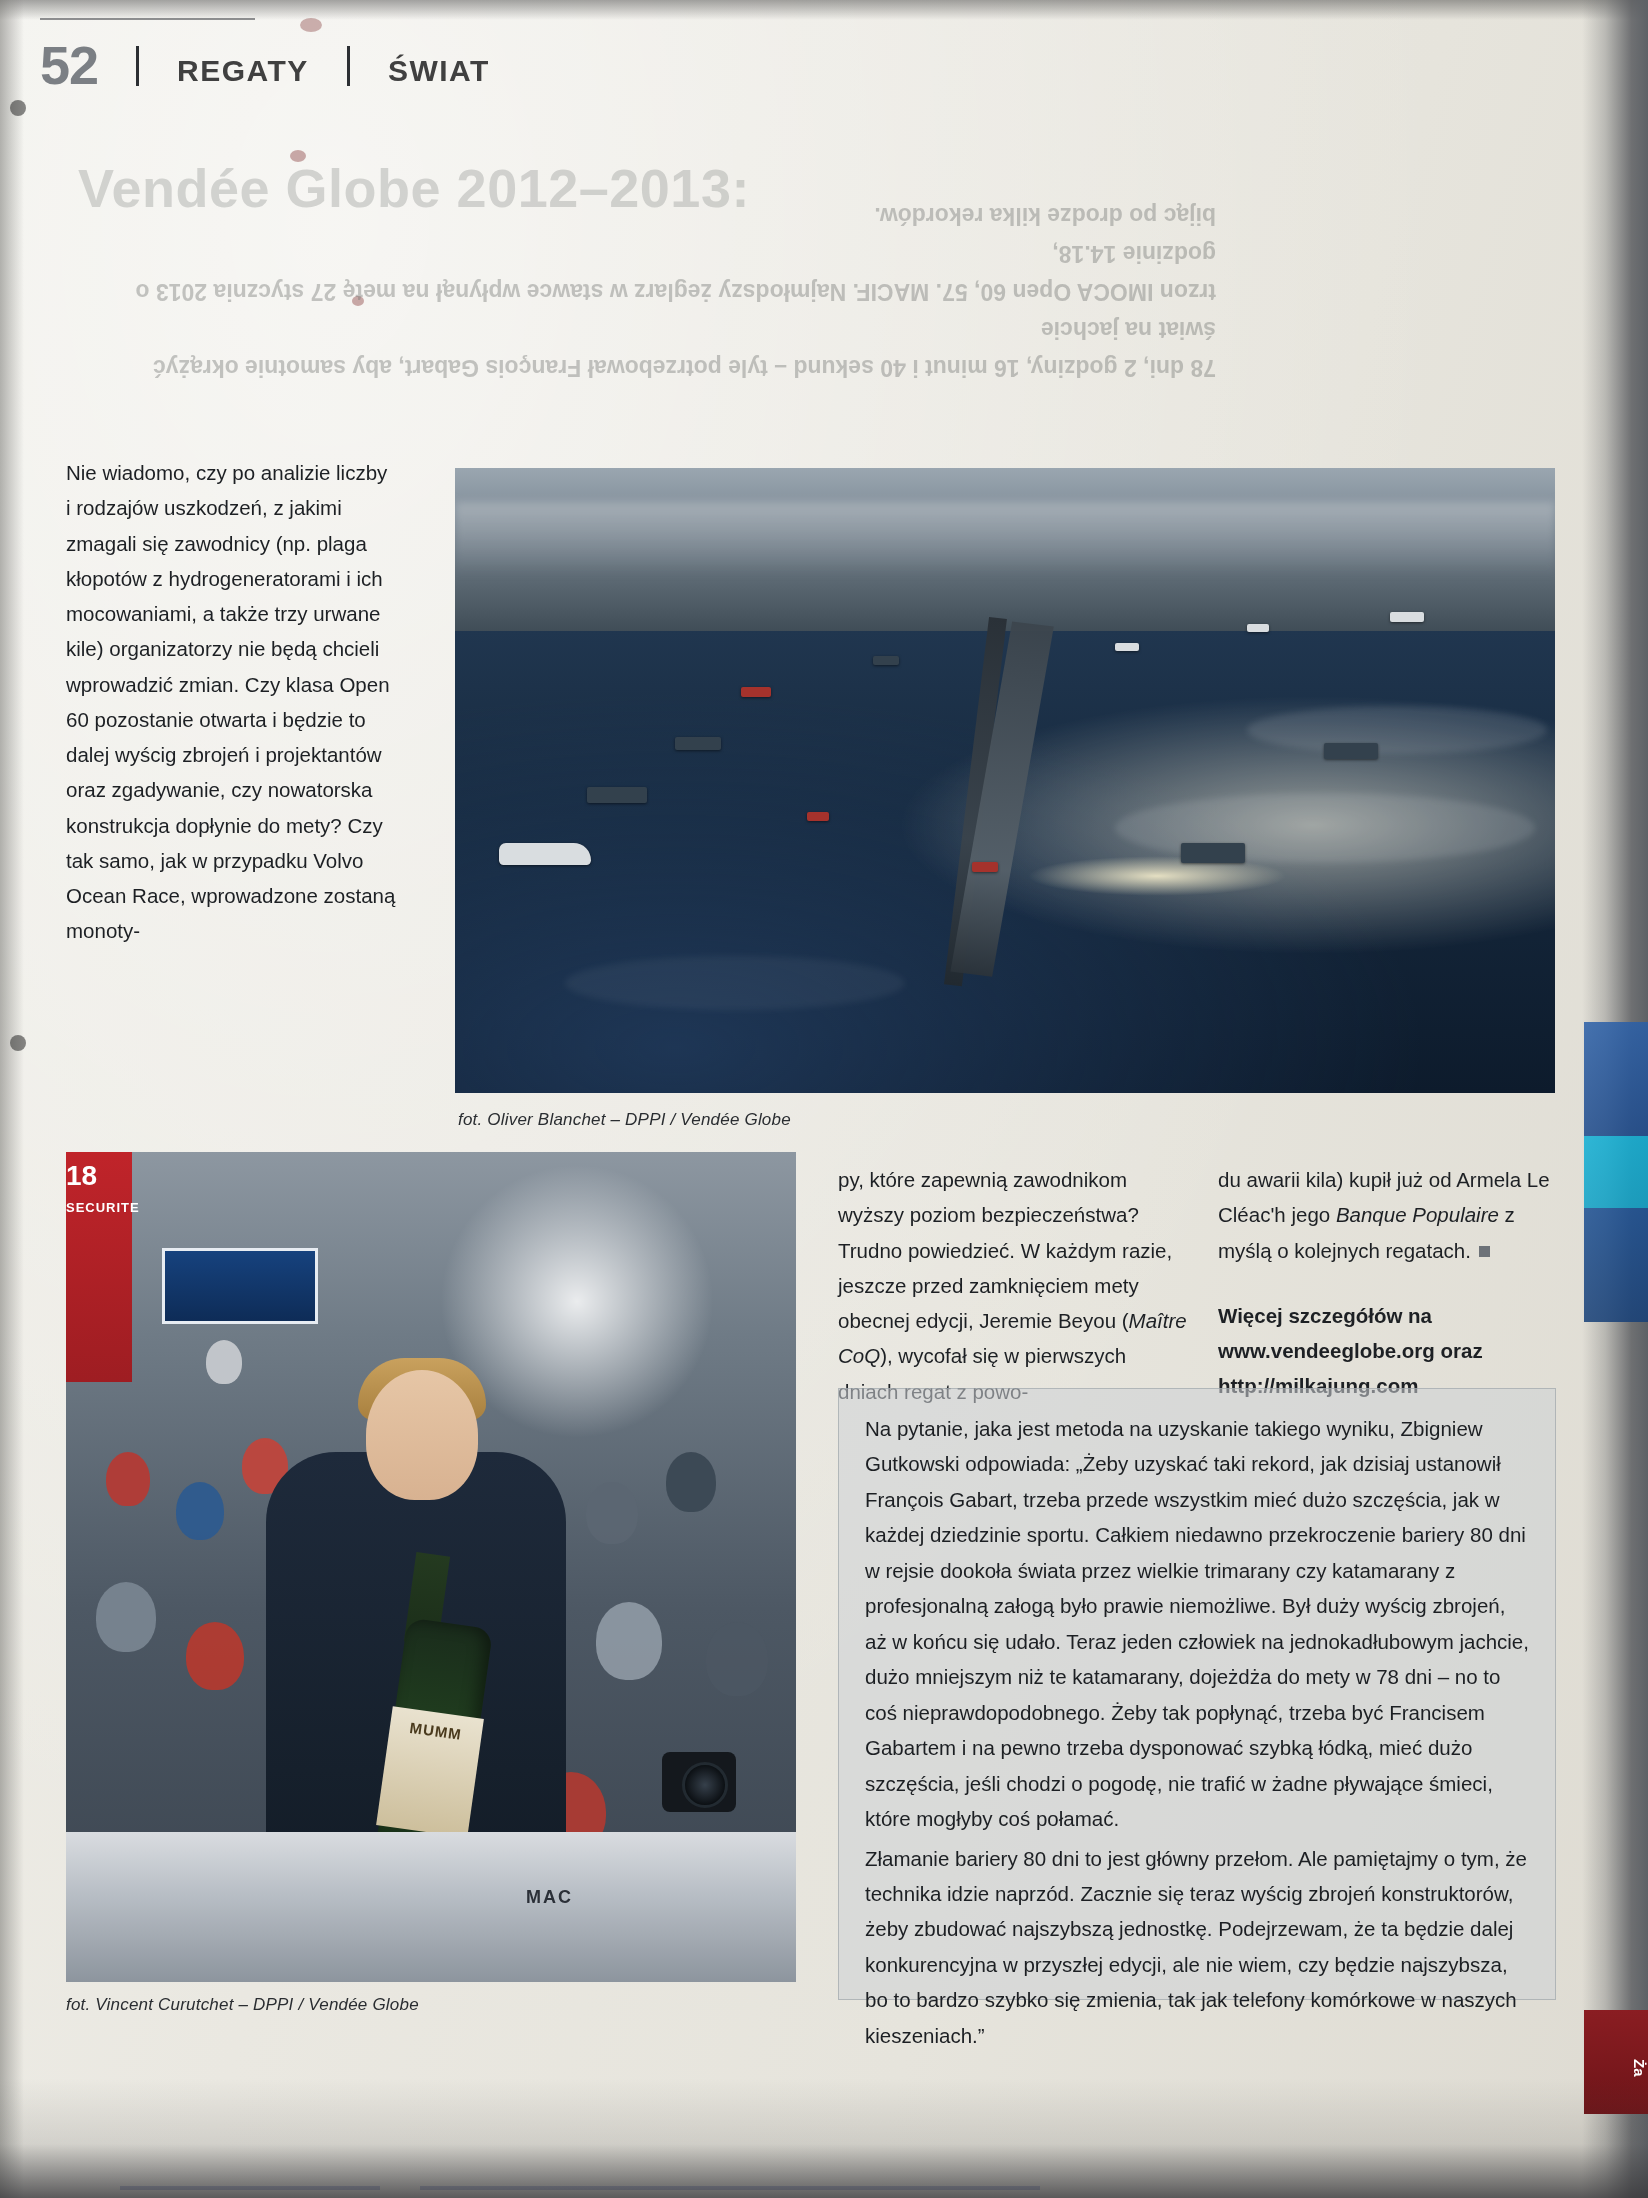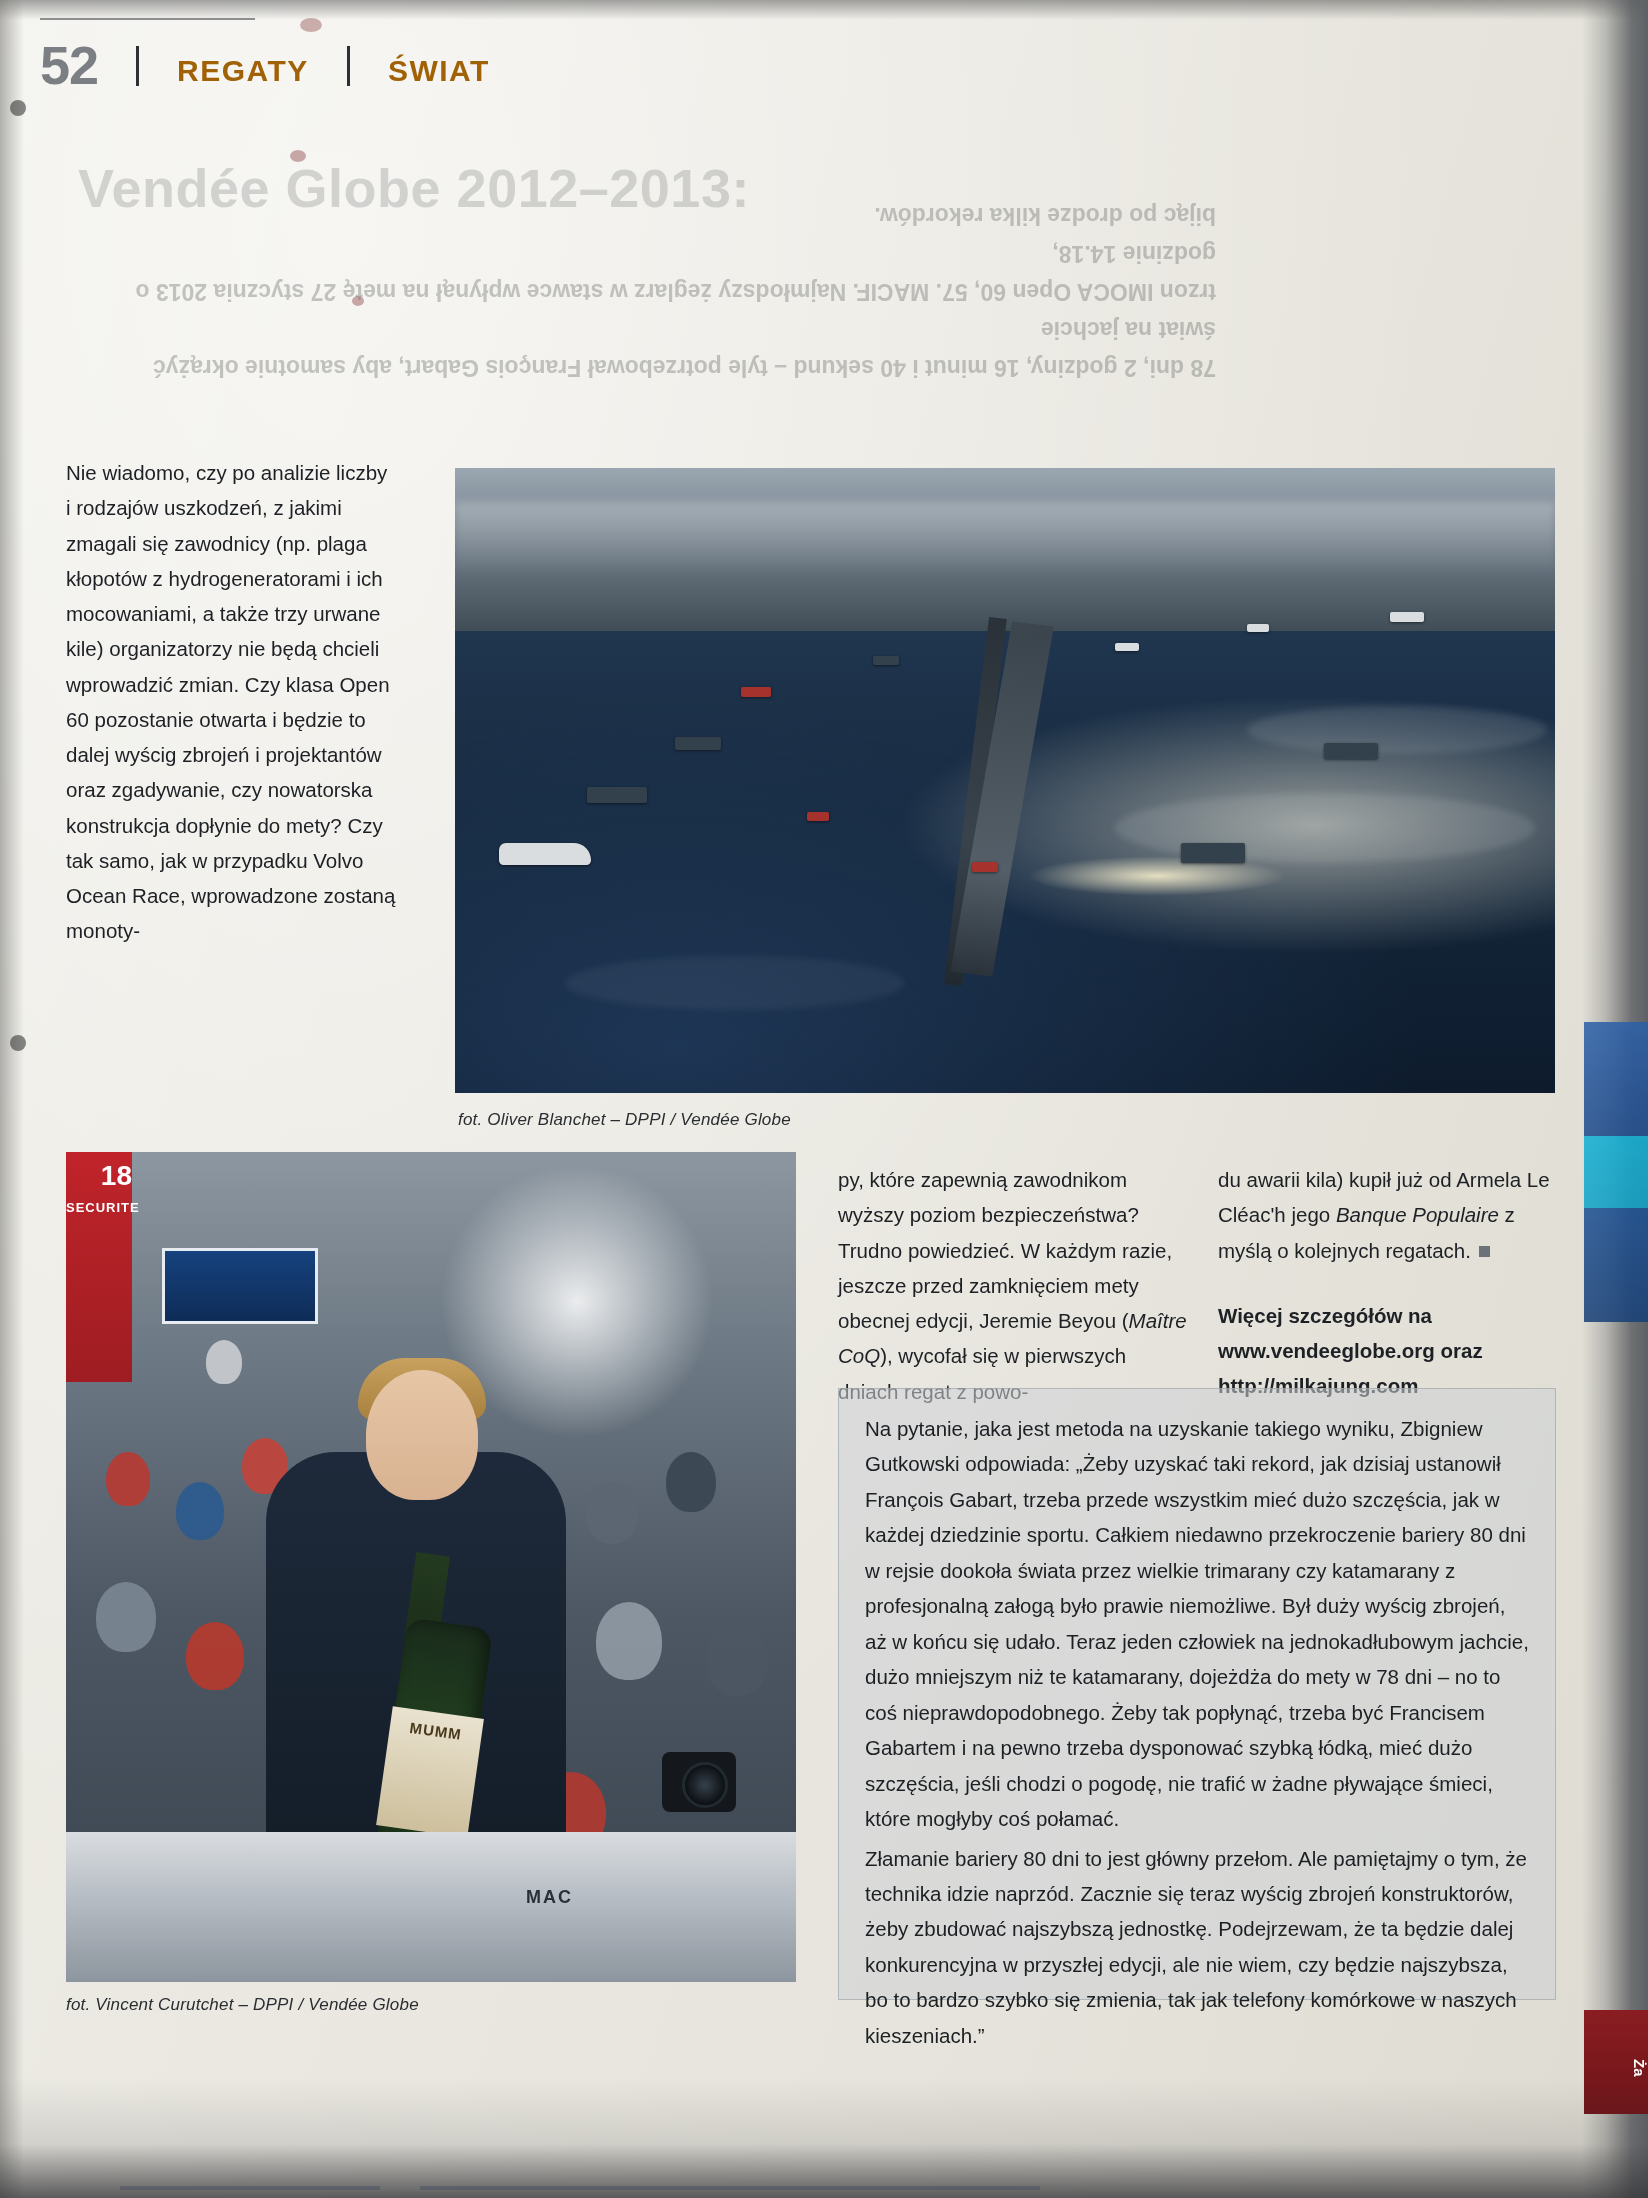--- a/index.html
+++ b/index.html
@@ -69,21 +69,21 @@
   .head-rule {
     width: 3px;
     height: 40px;
     background: #2c2f33;
     margin: 0 6px 6px 6px;
   }
   .head-word {
     font-size: 30px;
     font-weight: 700;
     letter-spacing: 1.5px;
-    color: #a16207;
+    color: #404040;
     line-height: 1;
     padding-bottom: 6px;
   }
   #header-line {
     position: absolute;
     left: 40px; top: 18px;
     width: 215px; height: 2px;
     background: #3a3d41;
     opacity: .55;
   }
@@ -221,21 +221,21 @@
     border-radius: 50% 50% 45% 45%;
     opacity: .92;
   }
   #banner-left {
     position: absolute; left: 0; top: 0;
     width: 66px; height: 230px;
     background: linear-gradient(180deg, #c0242a 0%, #9e1d22 100%);
     color: #fff;
     font-weight: 700;
     font-size: 28px;
-    text-align: right;
+    text-align: left;
     padding-top: 8px;
     box-sizing: border-box;
   }
   #banner-left span { display:block; font-size: 13px; letter-spacing: 1px; margin-top: 8px; transform: rotate(0deg);}
   #banner-blue {
     position: absolute; left: 96px; top: 96px;
     width: 150px; height: 70px;
     background: linear-gradient(180deg, #16427e 0%, #0e2c57 100%);
     border: 3px solid #e7ecf2;
   }

